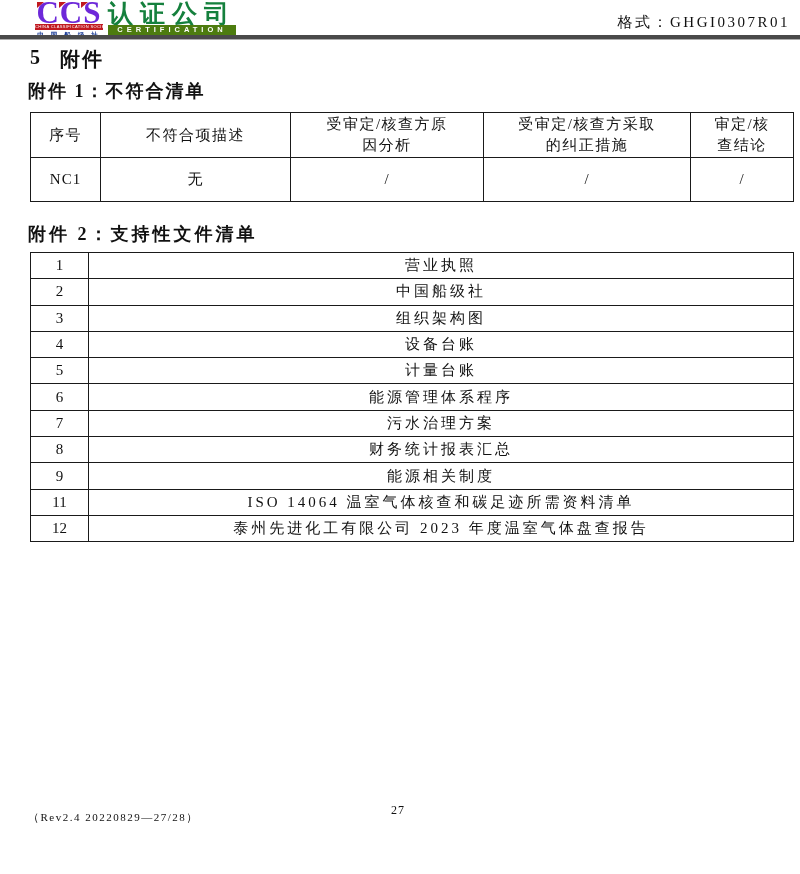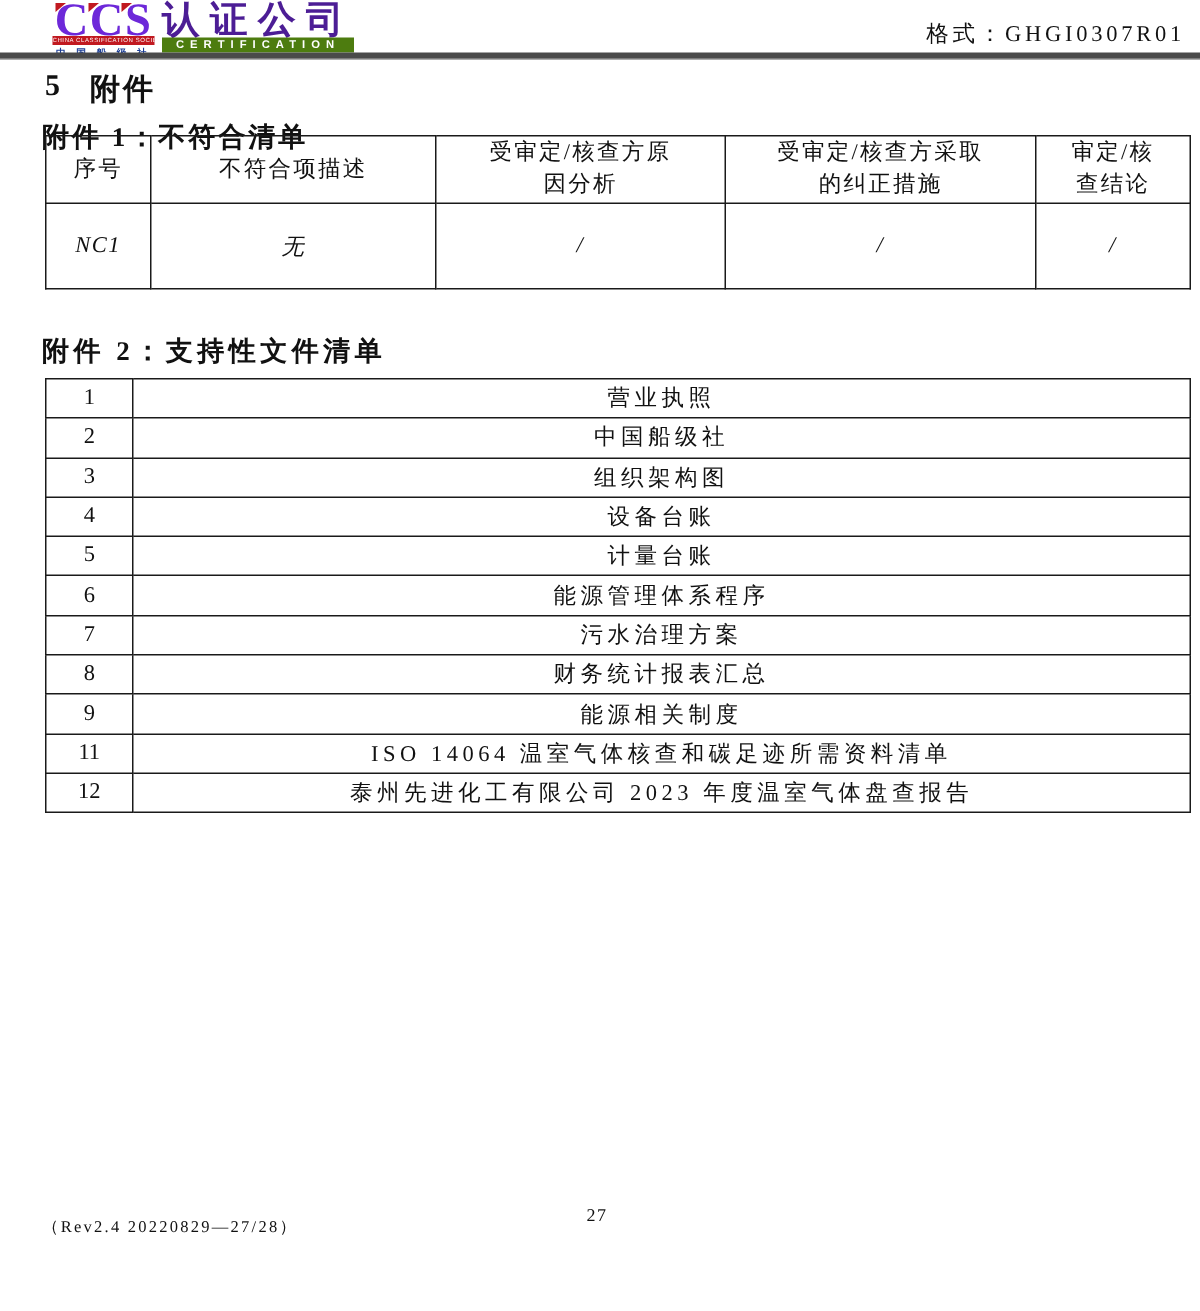--- a/index.html
+++ b/index.html
@@ -25,21 +25,21 @@
     margin-top:1px;width:68px;height:6px;background:#c11920;color:#ffffff;
     font-size:4px;line-height:6px;text-align:center;letter-spacing:0.4px;
     overflow:hidden;white-space:nowrap;font-family:"Liberation Sans",sans-serif;
   }
   .society-cn{
     margin-top:1px;font-size:6.5px;color:#1b3d96;letter-spacing:7px;
     white-space:nowrap;text-indent:4px;font-weight:bold;
   }
   .logo-right{display:flex;flex-direction:column;}
   .company-cn{
-    font-size:25px;line-height:21px;font-weight:bold;color:#4c1d95;
+    font-size:25px;line-height:21px;font-weight:bold;color:#15803d;
     letter-spacing:7px;white-space:nowrap;
   }
   .cert-bar{
     margin-top:1px;width:128px;height:10px;background:#4d7c0f;color:#ffffff;
     font-size:7.5px;line-height:10px;font-weight:bold;text-align:center;
     letter-spacing:4px;white-space:nowrap;overflow:hidden;
     font-family:"Liberation Sans",sans-serif;
   }
   .format-line{
     position:absolute;top:13px;right:10px;
@@ -65,24 +65,24 @@
   }
   
   table{border-collapse:collapse;table-layout:fixed;}
   .tbl{position:absolute;left:30px;}
   .tbl td,.tbl th{
     border:1.5px solid #1a1a1a;
     text-align:center;vertical-align:middle;
     font-weight:normal;padding:0 4px;
     font-family:"Liberation Serif","DejaVu Serif",serif;
   }
-  .tbl1{top:90px;width:763px;padding-left:48px;}
+  .tbl1{top:112px;width:763px;padding-left:48px;}
   .tbl1 th{font-size:15px;letter-spacing:1.5px;white-space:pre-line;line-height:21px;}
   .tbl1 .hdr-row{height:45px;}
-  .tbl1 .data-row{height:57px;font-style:italic;}
+  .tbl1 .data-row{height:44px;}
   .tbl1 td{font-size:15px;letter-spacing:1px;}
   .tbl2{top:252px;width:763px;}
   .tbl2 tr{height:26.3px;}
   .tbl2 td{font-size:15px;letter-spacing:3px;}
   .tbl2 td.no-cell{letter-spacing:0;}
   
   .footer-rev{
     position:absolute;left:28px;top:810px;
     font-size:11px;letter-spacing:1.5px;white-space:nowrap;
   }

